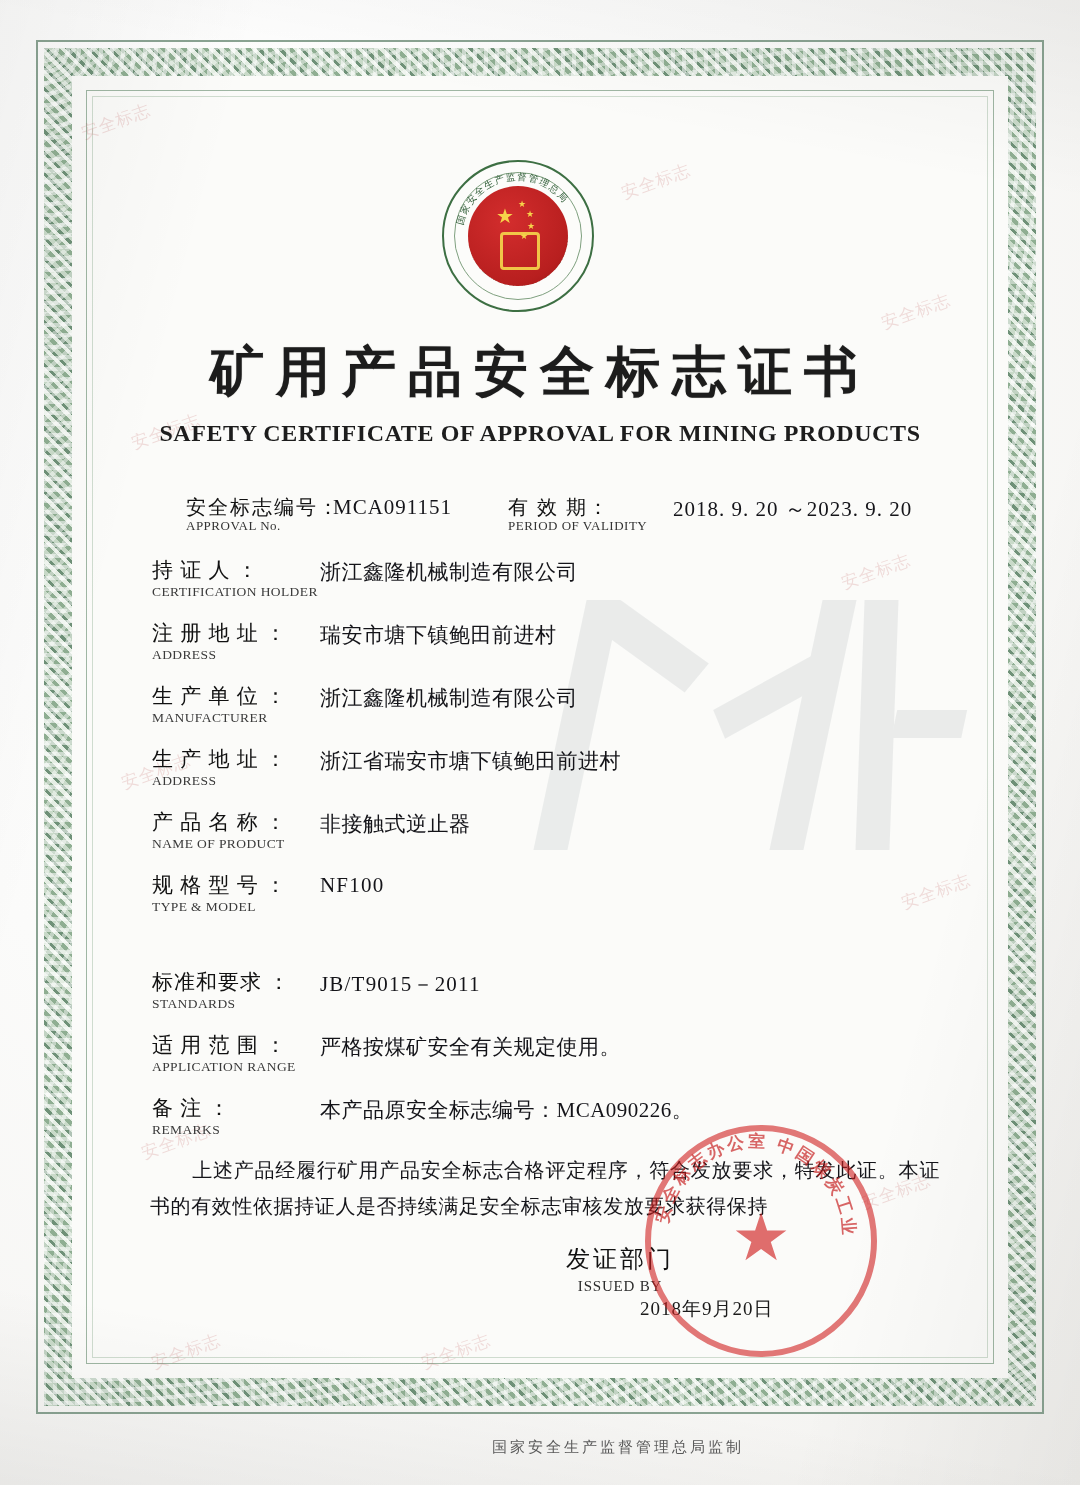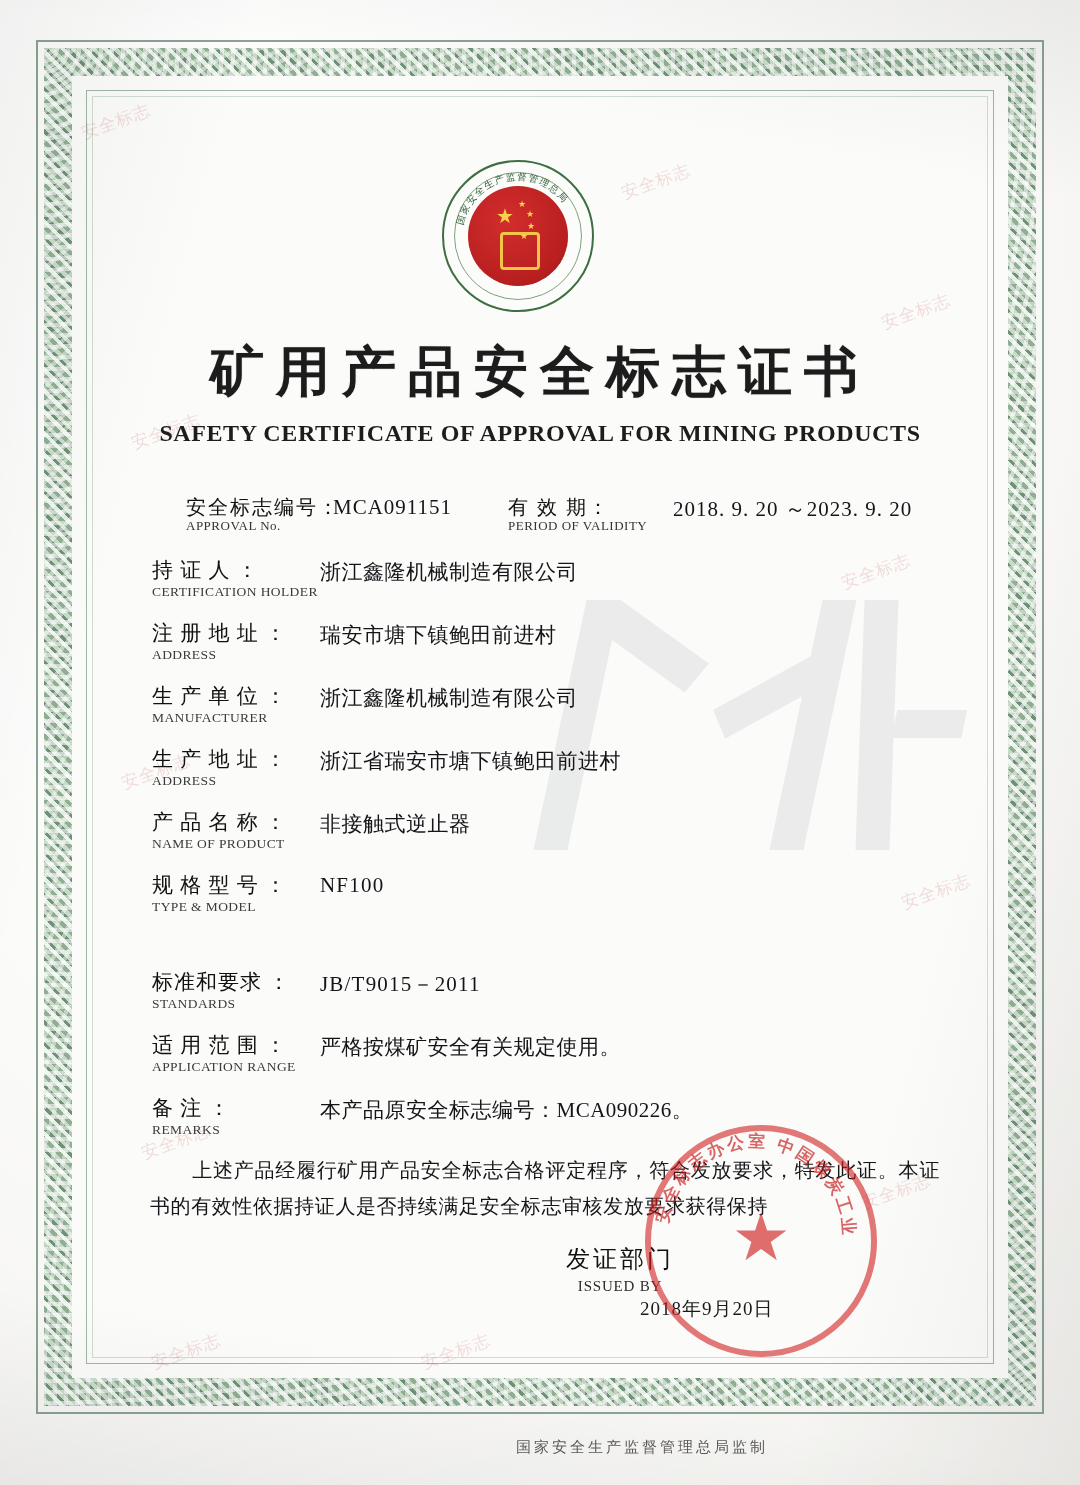--- a/index.html
+++ b/index.html
@@ -322,21 +322,20 @@
 
   
   .footer {
     position: absolute;
     left: 0; top: 1438px;
     width: 936px;
     text-align: center;
     font-size: 15px;
     color: #5a5a5a;
     letter-spacing: 3px;
-    padding-left: 24px;
   }
   .footer span { margin-left: 300px; }
 </style>
 </head>
 <body>
 
 <div class="paper">
 
   <div class="border-outer"></div>
   <div class="border-band"></div>

